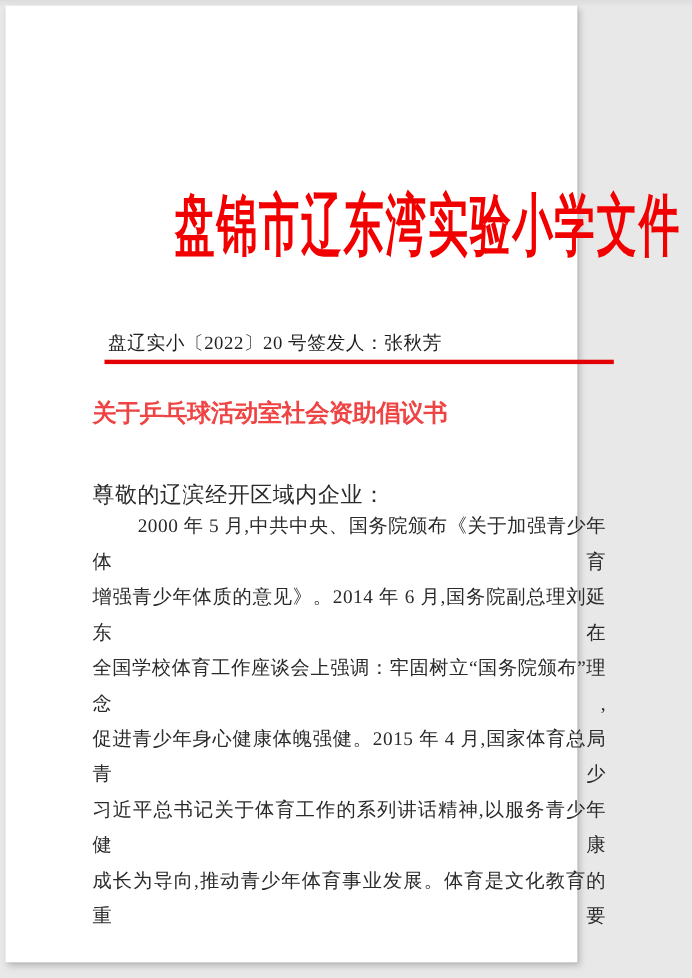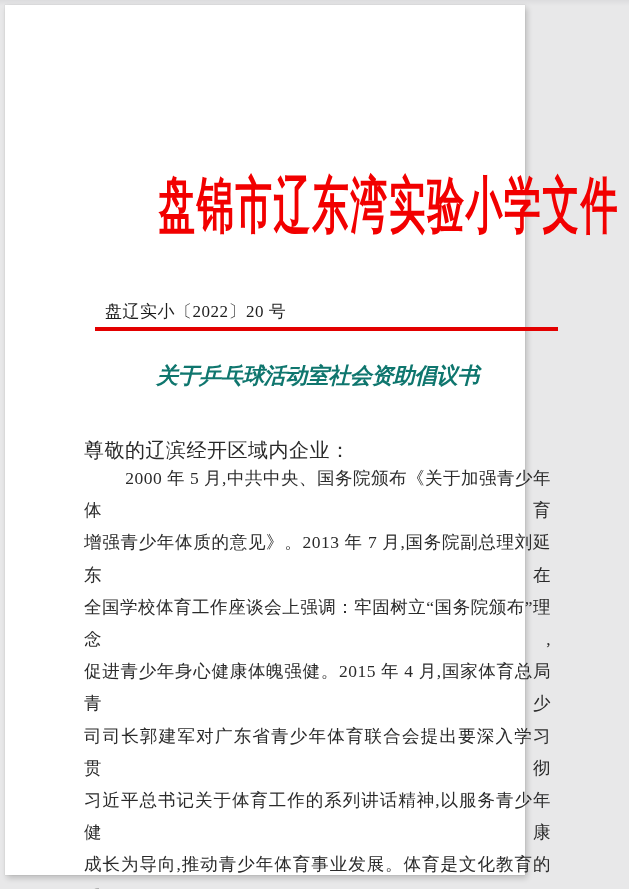--- a/index.html
+++ b/index.html
@@ -46,21 +46,21 @@
     transform: scaleX(0.60);
     transform-origin: 50% 50%;
     font-family: "Liberation Serif", "DejaVu Serif", serif;
   }
   
   .meta-row {
     position: absolute;
     top: 296px;
     left: 100px; right: 130px;
     display: flex;
-    justify-content: space-between;
+    justify-content: center;
     align-items: baseline;
     font-size: 17px;
     line-height: 22px;
     color: #1e1e1e;
     letter-spacing: 0.5px;
     white-space: nowrap;
   }
   
   .red-rule {
     position: absolute;
@@ -73,25 +73,23 @@
     position: absolute;
     top: 356px;
     left: 79px;
     width: 467px;
     color: var(--body-text);
   }
   .doc-title {
     font-size: 22px;
     line-height: 30px;
     font-weight: bold;
-    text-align: center;
     letter-spacing: -0.5px;
-    color: #0f766e;
+    color: #ef4444;
     white-space: nowrap;
-    font-style: italic;
   }
   .salutation {
     margin-top: 47px;
     font-size: 20px;
     line-height: 24px;
     letter-spacing: 0.5px;
   }
   .body-paragraph {
     margin-top: 0;
     font-size: 17.5px;
@@ -110,34 +108,34 @@
 
 <div class="canvas">
   <div class="page">
 
     <div class="banner">
       <span class="banner-text">盘锦市辽东湾实验小学文件</span>
     </div>
 
     <div class="meta-row">
       <span>盘辽实小〔2022〕20 号</span>
+      <span><span>签发人：</span><span>张秋芳</span></span>
     </div>
 
     <div class="red-rule"></div>
 
     <div class="content">
       <div class="doc-title">关于乒乓球活动室社会资助倡议书</div>
 
       <div class="salutation">尊敬的辽滨经开区域内企业：</div>
 
       <div class="body-paragraph">
           <div class="body-line first">2000 年 5 月,中共中央、国务院颁布《关于加强青少年体育</div>
-          <div class="body-line">增强青少年体质的意见》。2013 年 7 月,国务院副总理刘延东在</div>
+          <div class="body-line">增强青少年体质的意见》。2014 年 6 月,国务院副总理刘延东在</div>
           <div class="body-line">全国学校体育工作座谈会上强调：牢固树立“国务院颁布”理念,</div>
           <div class="body-line">促进青少年身心健康体魄强健。2015 年 4 月,国家体育总局青少</div>
-          <div class="body-line">司司长郭建军对广东省青少年体育联合会提出要深入学习贯彻</div>
           <div class="body-line">习近平总书记关于体育工作的系列讲话精神,以服务青少年健康</div>
           <div class="body-line">成长为导向,推动青少年体育事业发展。体育是文化教育的重要</div>
         </div>
     </div>
 
   </div>
 </div>
 
 </body></html>

